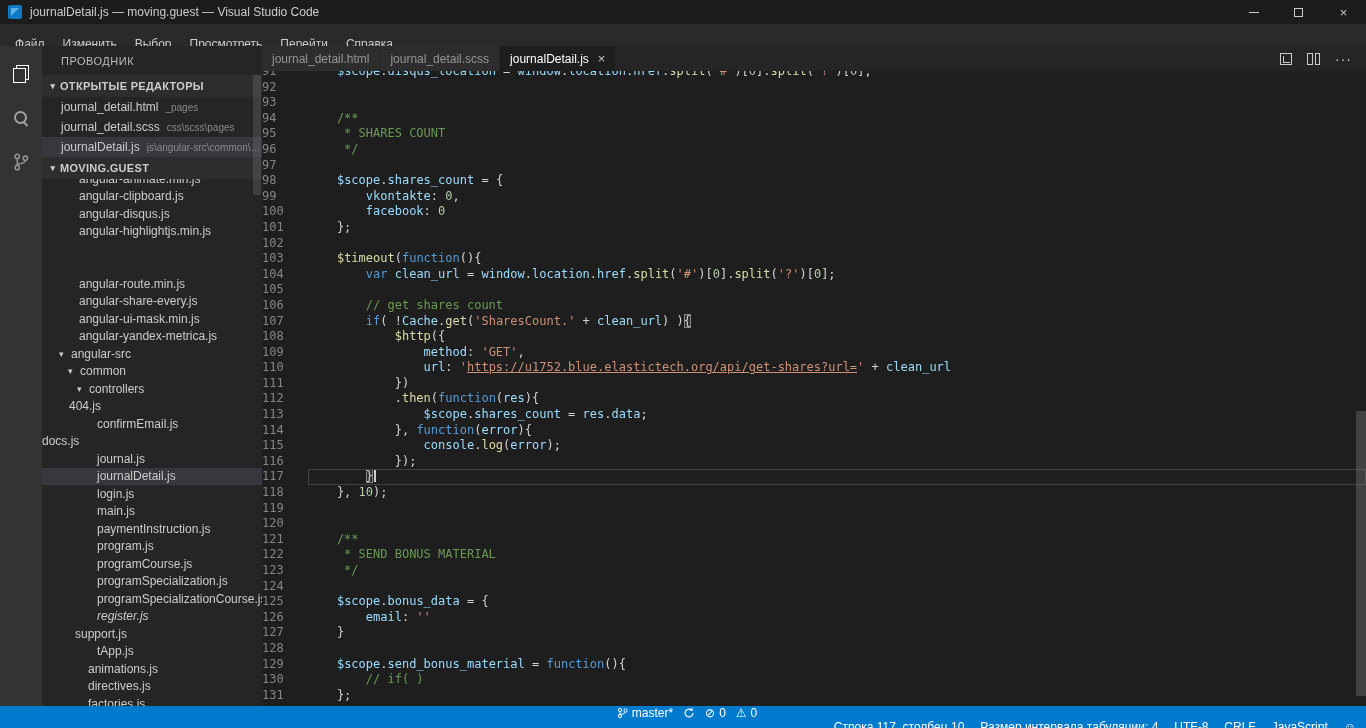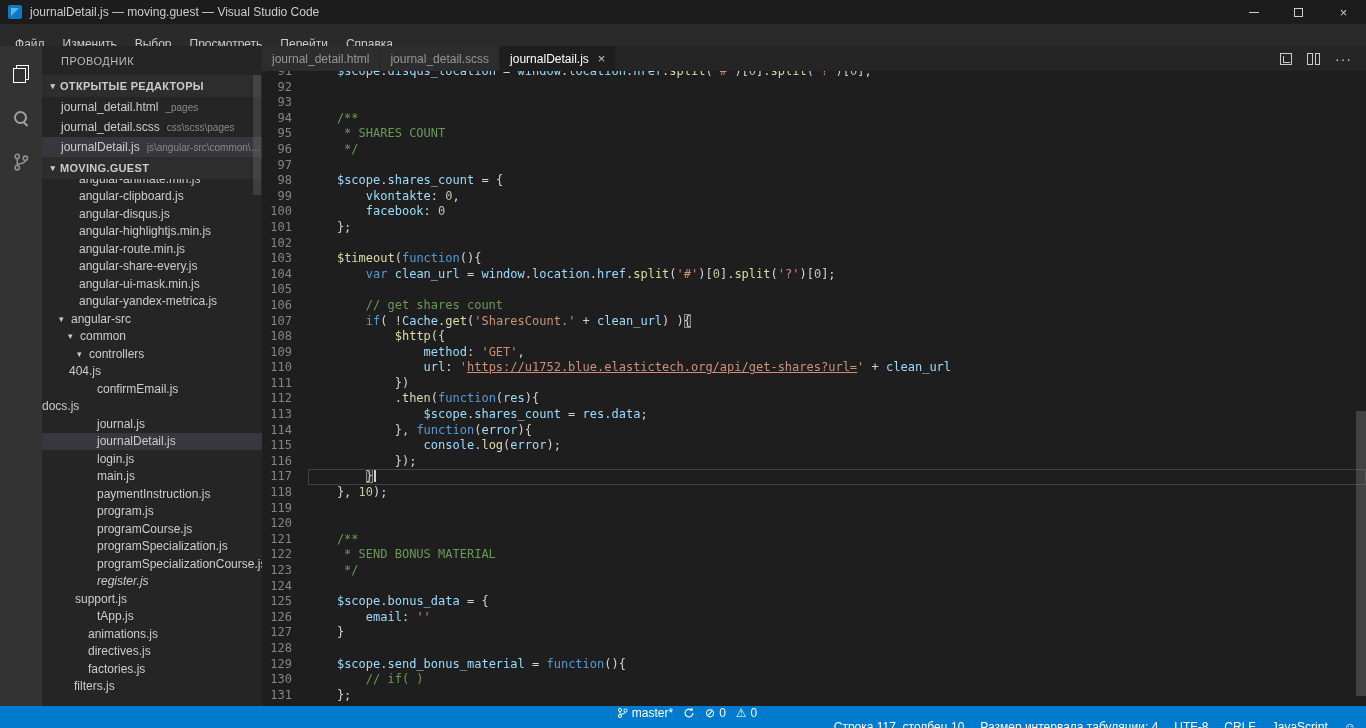--- a/index.html
+++ b/index.html
@@ -59,21 +59,21 @@
   .tab-actions{margin-left:auto;display:flex;align-items:center;gap:15px;padding-right:14px;color:#cccccc;}
   .ia-preview{width:12px;height:12px;border:1px solid #cccccc;position:relative;display:inline-block;}
   .ia-preview::after{content:"";position:absolute;left:2px;top:2px;width:6px;height:6px;border-left:1px solid #cccccc;border-bottom:1px solid #cccccc;}
   .ia-split{width:13px;height:12px;display:inline-flex;gap:2px;}
   .ia-split i{flex:1;border:1px solid #cccccc;}
   .ia-more{font-size:14px;letter-spacing:1px;line-height:1;cursor:pointer;}
 
   .editor{flex:1;position:relative;overflow:hidden;}
   .lines{margin-top:-7px;font-family:"DejaVu Sans Mono",monospace;font-size:12px;line-height:15.6px;}
   .cl{display:flex;height:15.6px;}
-  .ln{width:46px;padding-right:16px;text-align:right;color:#858585;flex:none;}
+  .ln{width:46px;padding-right:16px;text-align:left;color:#858585;flex:none;}
   .cr{flex:1;min-width:0;}
   .cl.current .cr{outline:1px solid #414141;outline-offset:-1px;}
   .ct{white-space:pre;}
   .tk-d{color:#d4d4d4}.tk-v{color:#9cdcfe}.tk-k{color:#569cd6}.tk-f{color:#dcdcaa}
   .tk-s{color:#ce9178}.tk-n{color:#b5cea8}.tk-c{color:#6a9955}
   .tk-u{color:#ce9178;text-decoration:underline;cursor:pointer;}
   .tk-b{color:#d4d4d4;outline:1px solid #888888;outline-offset:-1px;background:rgba(120,120,120,.18);}
   .caret{display:inline-block;width:2px;height:13px;background:#cfcfcf;vertical-align:-2px;margin-left:1px;}
   .editor-scrollbar{position:absolute;right:0;top:0;width:10px;height:100%;}
   .editor-scrollbar .thumb{position:absolute;top:340px;right:0;width:10px;height:285px;background:rgba(121,121,121,.4);}
@@ -162,21 +162,21 @@
         </div>
         <div class="tree-item" style="padding-left: 37px;">
           <span class="tree-label">angular-clipboard.js</span>
         </div>
         <div class="tree-item" style="padding-left: 37px;">
           <span class="tree-label">angular-disqus.js</span>
         </div>
         <div class="tree-item" style="padding-left: 37px;">
           <span class="tree-label">angular-highlightjs.min.js</span>
         </div>
-        <div class="tree-item" style="padding-left: 37px;">
+        <div class="tree-item" style="padding-left: 37px; margin-top: 35px;">
           <span class="tree-label">angular-route.min.js</span>
         </div>
         <div class="tree-item" style="padding-left: 37px;">
           <span class="tree-label">angular-share-every.js</span>
         </div>
         <div class="tree-item" style="padding-left: 37px;">
           <span class="tree-label">angular-ui-mask.min.js</span>
         </div>
         <div class="tree-item" style="padding-left: 37px;">
           <span class="tree-label">angular-yandex-metrica.js</span>

